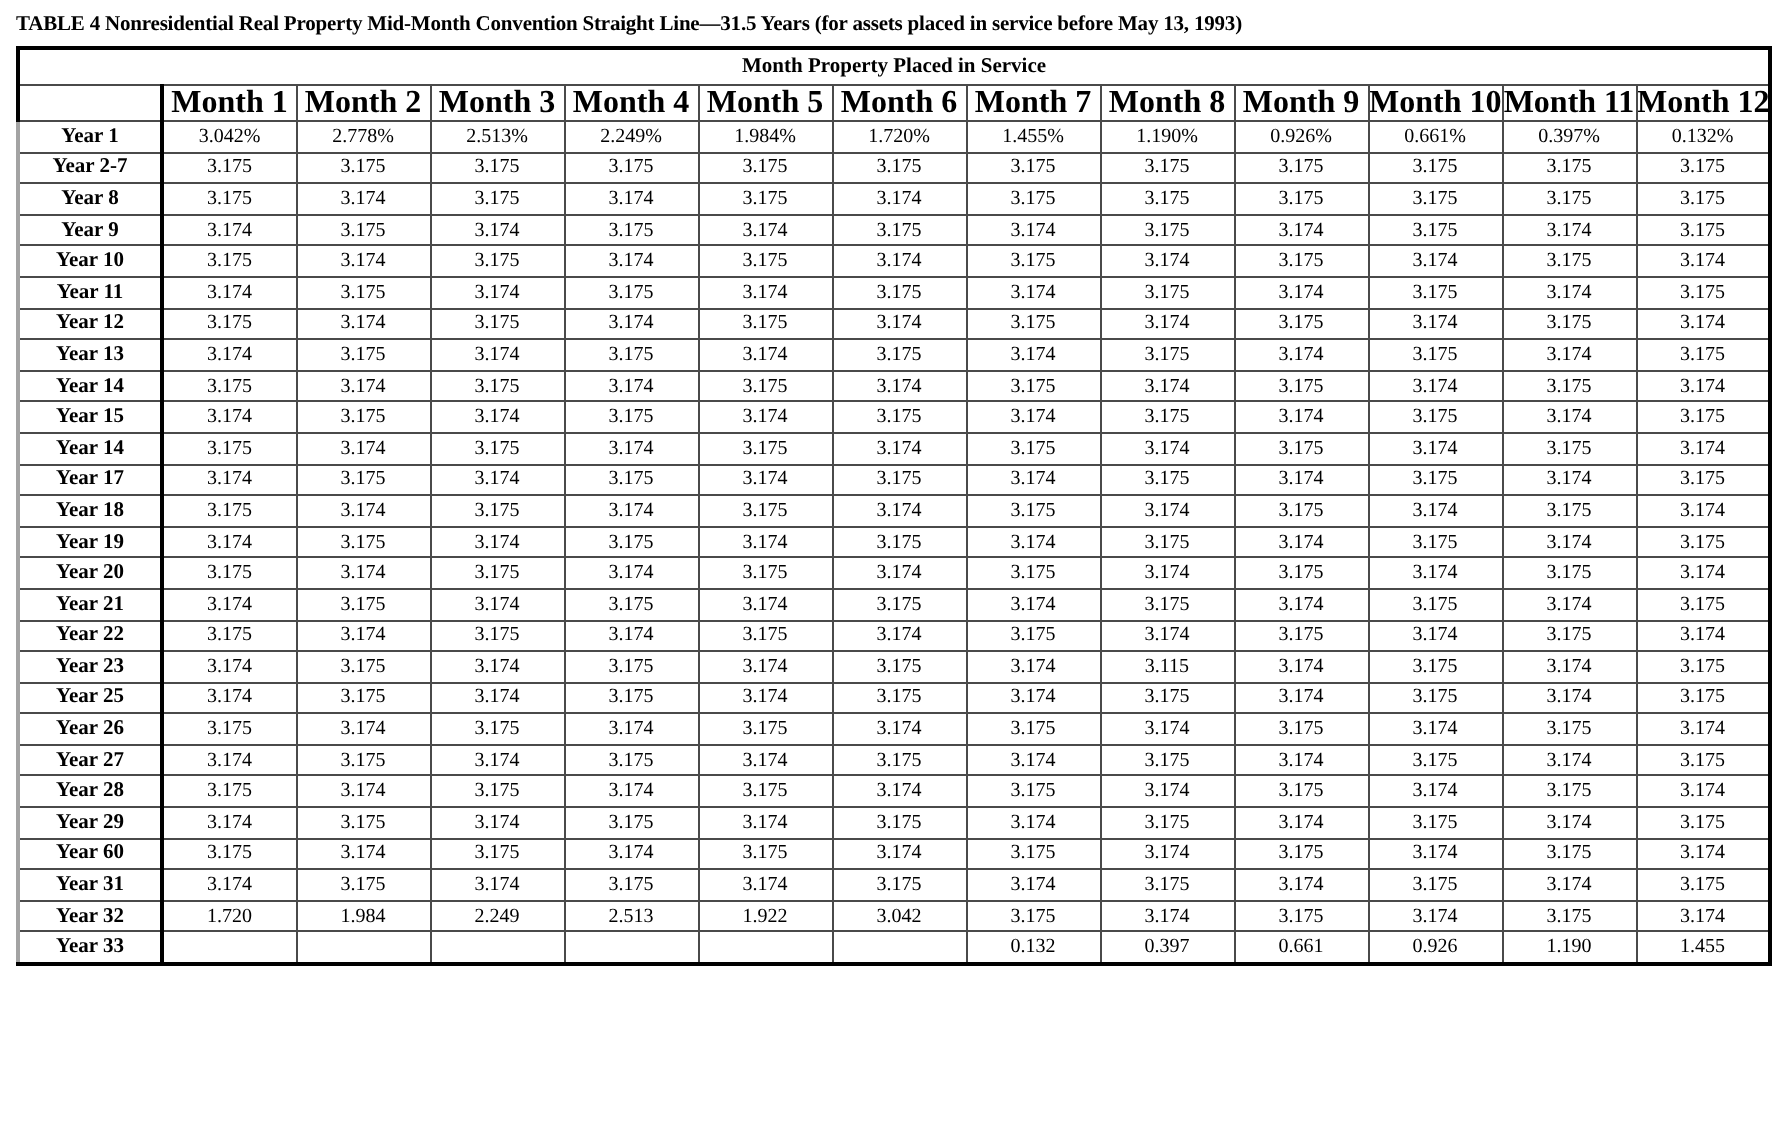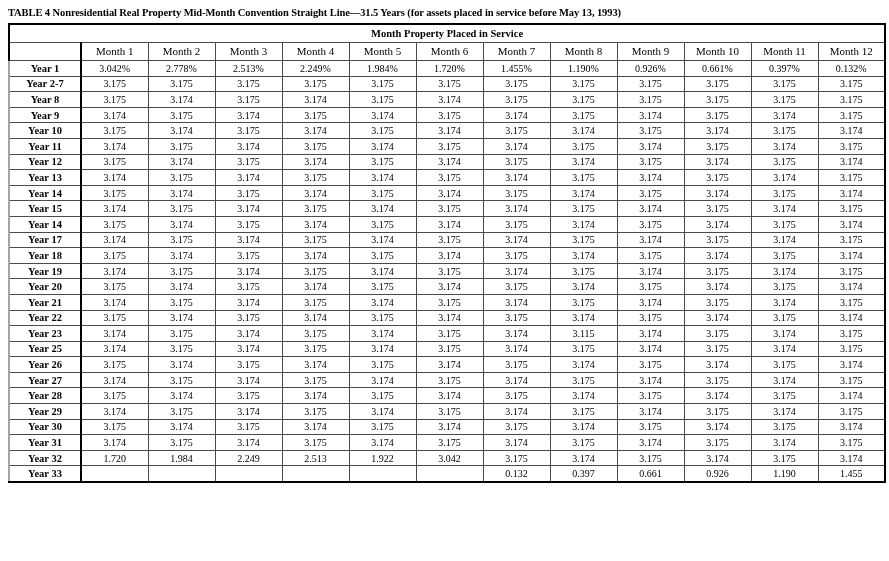--- a/index.html
+++ b/index.html
@@ -51,22 +51,22 @@
   }
   table.depr th.span-head {
     font-weight: bold;
     font-size: 10.5px;
     height: 17px;
     border-left: 2px solid #000000;
     border-right: 2px solid #000000;
     border-top: 2px solid #000000;
   }
   table.depr th.month-head {
-    font-weight: normal;
-    font-size: 11px;
+    font-weight: bold;
+    font-size: 16px;
     height: 17px;
   }
   table.depr td.year-label {
     font-weight: bold;
     font-size: 10.5px;
     border-left: 2px solid #a3a3a3;
     border-right: 2px solid #000000;
   }
   table.depr th.corner-head {
     border-left: 2px solid #000000;
@@ -465,21 +465,21 @@
           <td class="value-cell">3.174</td>
           <td class="value-cell">3.175</td>
           <td class="value-cell">3.174</td>
           <td class="value-cell">3.175</td>
           <td class="value-cell">3.174</td>
           <td class="value-cell">3.175</td>
           <td class="value-cell">3.174</td>
           <td class="value-cell val-last">3.175</td>
         </tr>
         <tr>
-          <td class="year-label">Year 30</td>
+          <td class="year-label">Year 60</td>
           <td class="value-cell">3.175</td>
           <td class="value-cell">3.174</td>
           <td class="value-cell">3.175</td>
           <td class="value-cell">3.174</td>
           <td class="value-cell">3.175</td>
           <td class="value-cell">3.174</td>
           <td class="value-cell">3.175</td>
           <td class="value-cell">3.174</td>
           <td class="value-cell">3.175</td>
           <td class="value-cell">3.174</td>

